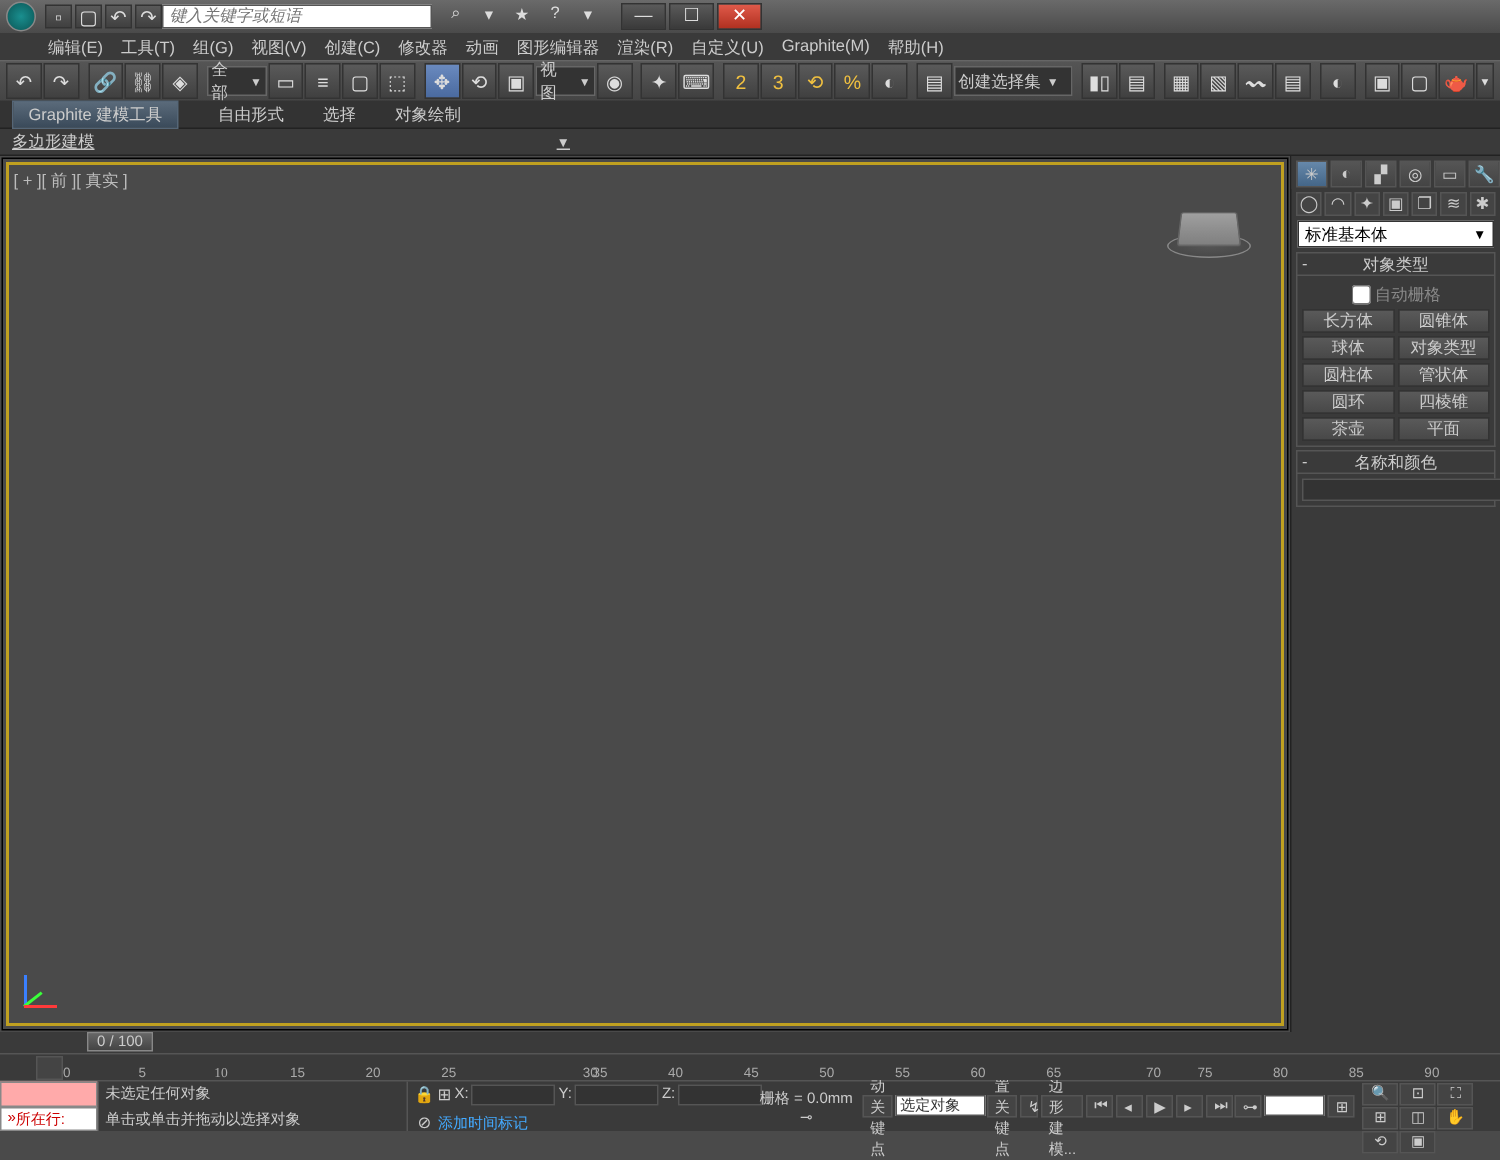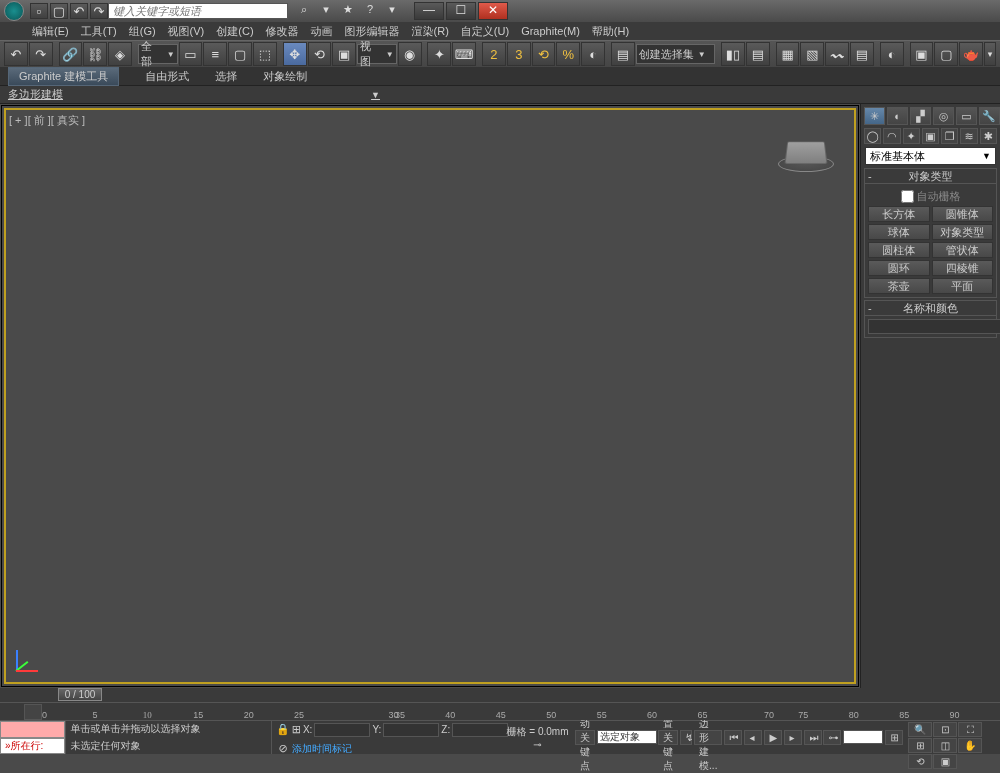--- a/index.html
+++ b/index.html
@@ -307,22 +307,22 @@
 
 <div class="statusbar">
   <div class="left">
     <div class="row1"></div>
     <div class="row2">
         <span>»</span>
         <span>所在行:</span>
       </div>
   </div>
   <div class="prompt">
+    <div>未选定任何对象</div>
     <div>单击或单击并拖动以选择对象</div>
-    <div>未选定任何对象</div>
   </div>
   <div class="coords">
     <div class="row">
       <span style="width:14px;text-align:center">🔒</span>
       <span style="width:14px;text-align:center">⊞</span>
       <span class="clabel">X:</span>
         <input class="cfield" style="">
       <span class="clabel">Y:</span>
         <input class="cfield" style="">
       <span class="clabel">Z:</span>

